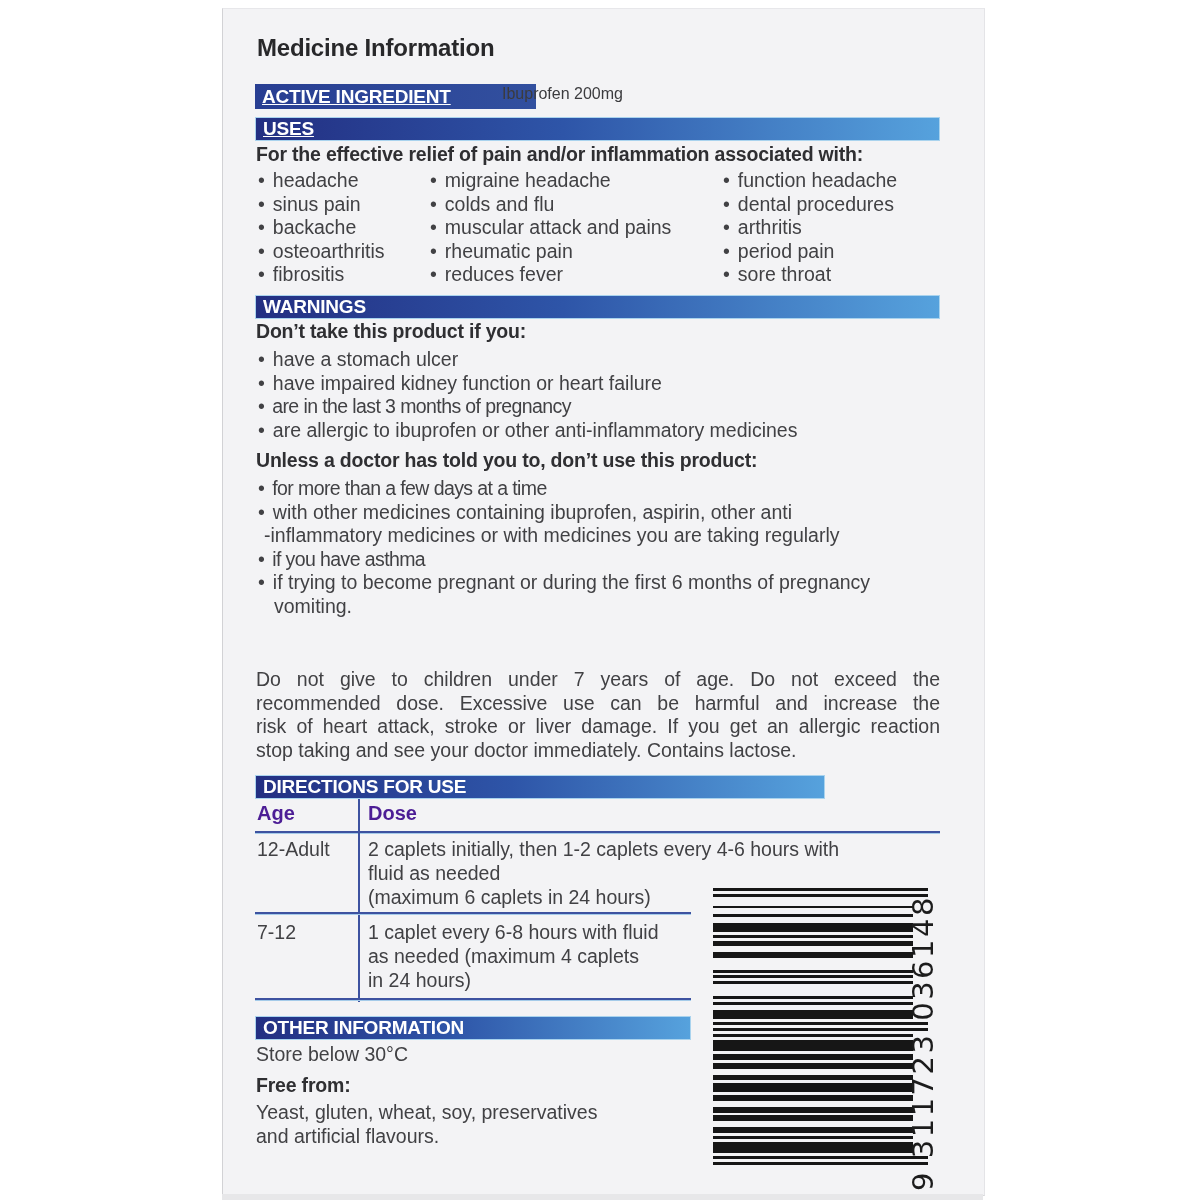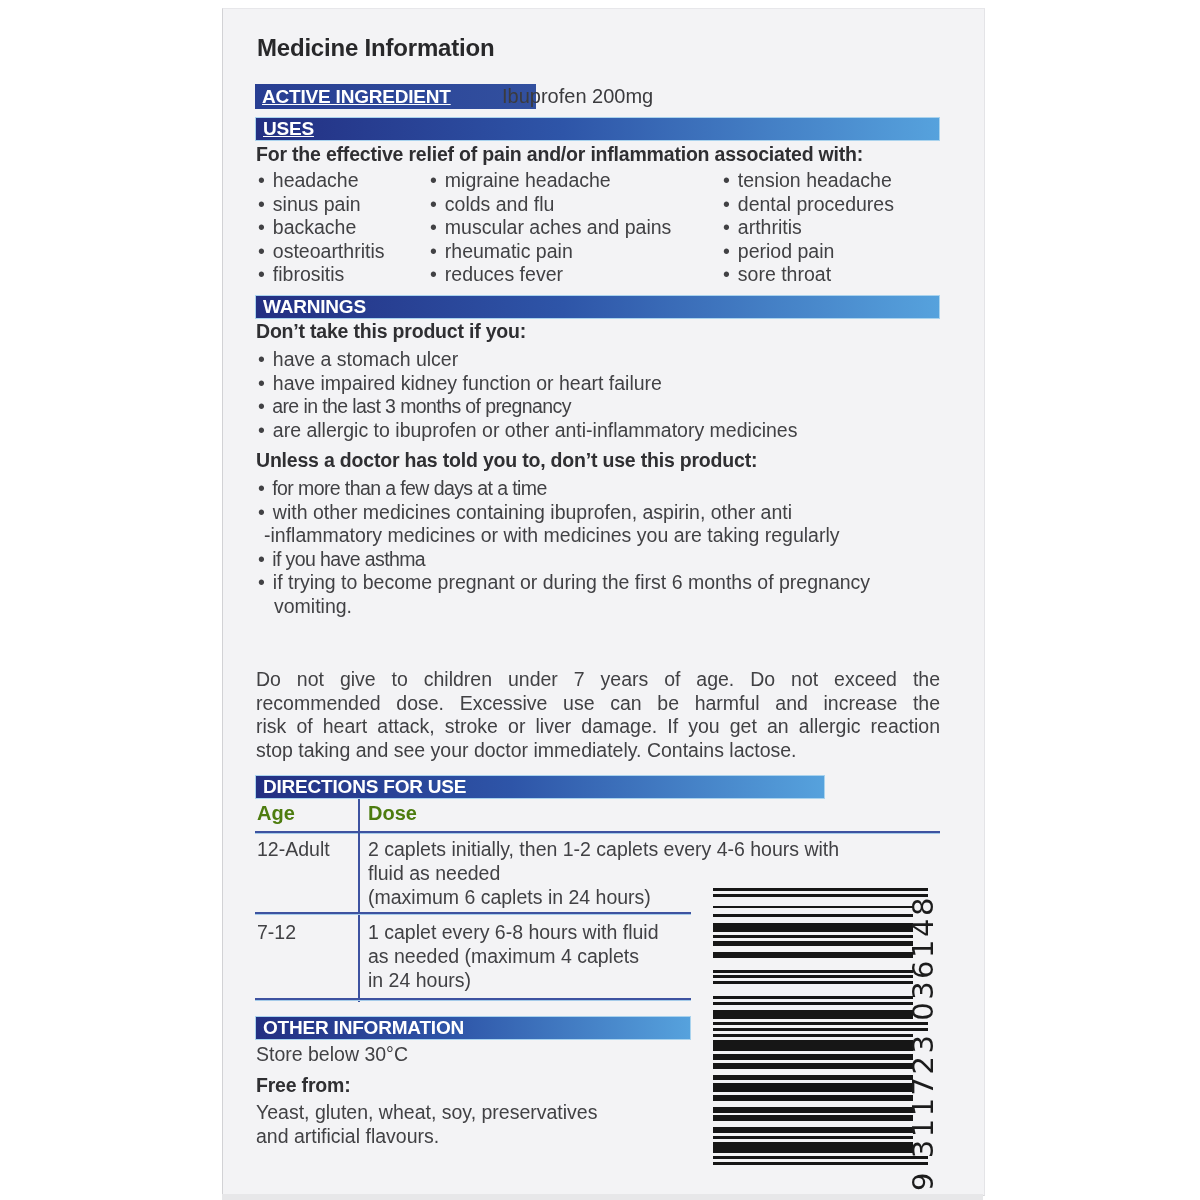--- a/index.html
+++ b/index.html
@@ -16,21 +16,21 @@
   }
   .bottom-band{position:absolute;left:222px;top:1194px;width:761px;height:6px;background:#e7e7e9;}
   .abs{position:absolute;}
   .title{left:257px;top:34px;font-size:24px;font-weight:bold;color:#28282a;letter-spacing:-0.2px;}
   .activebox{
     left:255px;top:84px;width:281px;height:25px;
     background:linear-gradient(90deg,#283e92,#32509f);
     color:#fff;font-size:19px;font-weight:bold;line-height:25px;
     padding-left:7px;box-sizing:border-box;letter-spacing:-0.2px;text-decoration:underline;
   }
-  .activeval{left:502px;top:85px;font-size:20px;color:#3b3b3e;}
+  .activeval{left:502px;top:85px;font-size:16px;color:#3b3b3e;}
   .secbar{
     height:24px;background:linear-gradient(90deg,#232f82,#2e55a8 45%,#56a2dd);
     border:1px solid #a9d3ee;box-sizing:border-box;
     color:#fff;font-size:19px;font-weight:bold;line-height:22px;
     padding-left:7px;letter-spacing:-0.2px;
   }
   .bar-uses{left:255px;top:117px;width:685px;text-decoration:underline;}
   .bar-warn{left:255px;top:295px;width:685px;}
   .bar-dir{left:255px;top:775px;width:570px;}
   .bar-other{left:255px;top:1016px;width:436px;}
@@ -44,21 +44,21 @@
   .wide{letter-spacing:1.6px;word-spacing:4px;}
   .dhead{left:256px;top:320px;}
   .dlist{left:258px;top:348px;}
   .uhead{left:256px;top:449px;}
   .ulist{left:258px;top:477px;}
   .noblt{padding-left:6px;}
   .noblt2{padding-left:16px;}
   .para{left:256px;top:668px;width:684px;}
   .pline{font-size:19.5px;line-height:23.6px;text-align:justify;text-align-last:justify;color:#414144;}
   .plast{text-align-last:auto;}
-  .th{font-size:20px;font-weight:bold;color:#4d7c0f;}
+  .th{font-size:20px;font-weight:bold;color:#4c1d95;}
   .th-age{left:257px;top:802px;} .th-dose{left:368px;top:802px;}
   .hline1{left:255px;top:831px;width:685px;height:2px;background:#3d52a0;}
   .hline2{left:255px;top:833px;width:685px;height:1px;background:#a5cbe9;}
   .vdiv{left:358px;top:799px;width:2px;height:203px;background:#3d52a0;}
   .rsep1{left:255px;top:912px;width:436px;height:2px;background:#3d52a0;}
   .rsep2{left:255px;top:914px;width:436px;height:1px;background:#a5cbe9;}
   .bline1{left:255px;top:998px;width:436px;height:2px;background:#3d52a0;}
   .bline2{left:255px;top:1000px;width:436px;height:1px;background:#a5cbe9;}
   .cell{font-size:19.5px;line-height:24px;color:#414144;white-space:nowrap;}
   .age1{left:257px;top:837px;} .dose1{left:368px;top:837px;}
@@ -94,26 +94,26 @@
 <div class="ucol c1">
   <div class="li blt"><span>headache</span></div>
   <div class="li blt"><span>sinus pain</span></div>
   <div class="li blt"><span>backache</span></div>
   <div class="li blt"><span>osteoarthritis</span></div>
   <div class="li blt"><span>fibrositis</span></div>
 </div>
 <div class="ucol c2">
   <div class="li blt"><span>migraine headache</span></div>
   <div class="li blt"><span>colds and flu</span></div>
-  <div class="li blt"><span>muscular aches and pains</span></div>
+  <div class="li blt"><span>muscular attack and pains</span></div>
   <div class="li blt"><span>rheumatic pain</span></div>
   <div class="li blt"><span>reduces fever</span></div>
 </div>
 <div class="ucol c3">
-  <div class="li blt"><span>tension headache</span></div>
+  <div class="li blt"><span>function headache</span></div>
   <div class="li blt"><span>dental procedures</span></div>
   <div class="li blt"><span>arthritis</span></div>
   <div class="li blt"><span>period pain</span></div>
   <div class="li blt"><span>sore throat</span></div>
 </div>
 
 <div class="abs secbar bar-warn">WARNINGS</div>
 <div class="abs bhead dhead">Don’t take this product if you:</div>
 <div class="abs dlist">
   <div class="li blt"><span>have a stomach ulcer</span></div>

